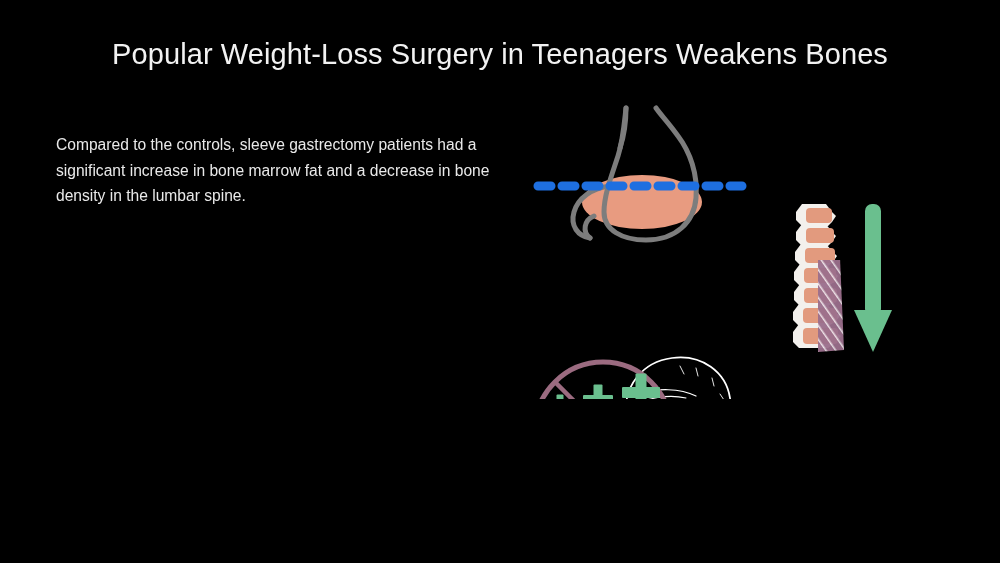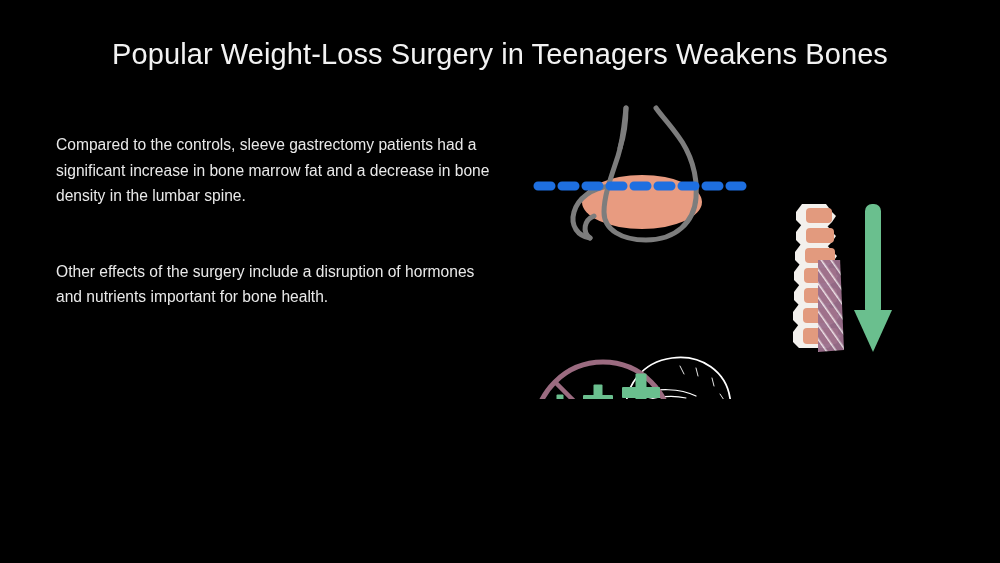--- a/index.html
+++ b/index.html
@@ -136,21 +136,20 @@
 </style>
 </head>
 <body>
 
 <div id="slide">
 
   <div class="slide-title">Popular Weight-Loss Surgery in Teenagers Weakens Bones</div>
 
   <div class="body-col">
     <p class="para p2">Compared to the controls, sleeve gastrectomy patients had a significant increase in bone marrow fat and a decrease in bone density in the lumbar spine.</p>
-    <p class="para p3">Other effects of the surgery include a disruption of hormones and nutrients important for bone health.</p>
   </div>
 
   <div class="fig" id="fig-stomach">
     <svg width="225" height="145" viewBox="0 0 225 145">
 
       <ellipse cx="112" cy="102" rx="60" ry="27" fill="#e89b80"></ellipse>
 
       <path d="M96 8 C94 26 93 40 88 56 C80 80 74 96 74 112 C74 130 92 140 116 140
                C146 140 164 122 166 98 C168 74 160 52 148 36 C138 22 130 14 126 8" fill="none" stroke="#7d7d7d" stroke-width="5" stroke-linecap="round" stroke-linejoin="round"></path>
 

